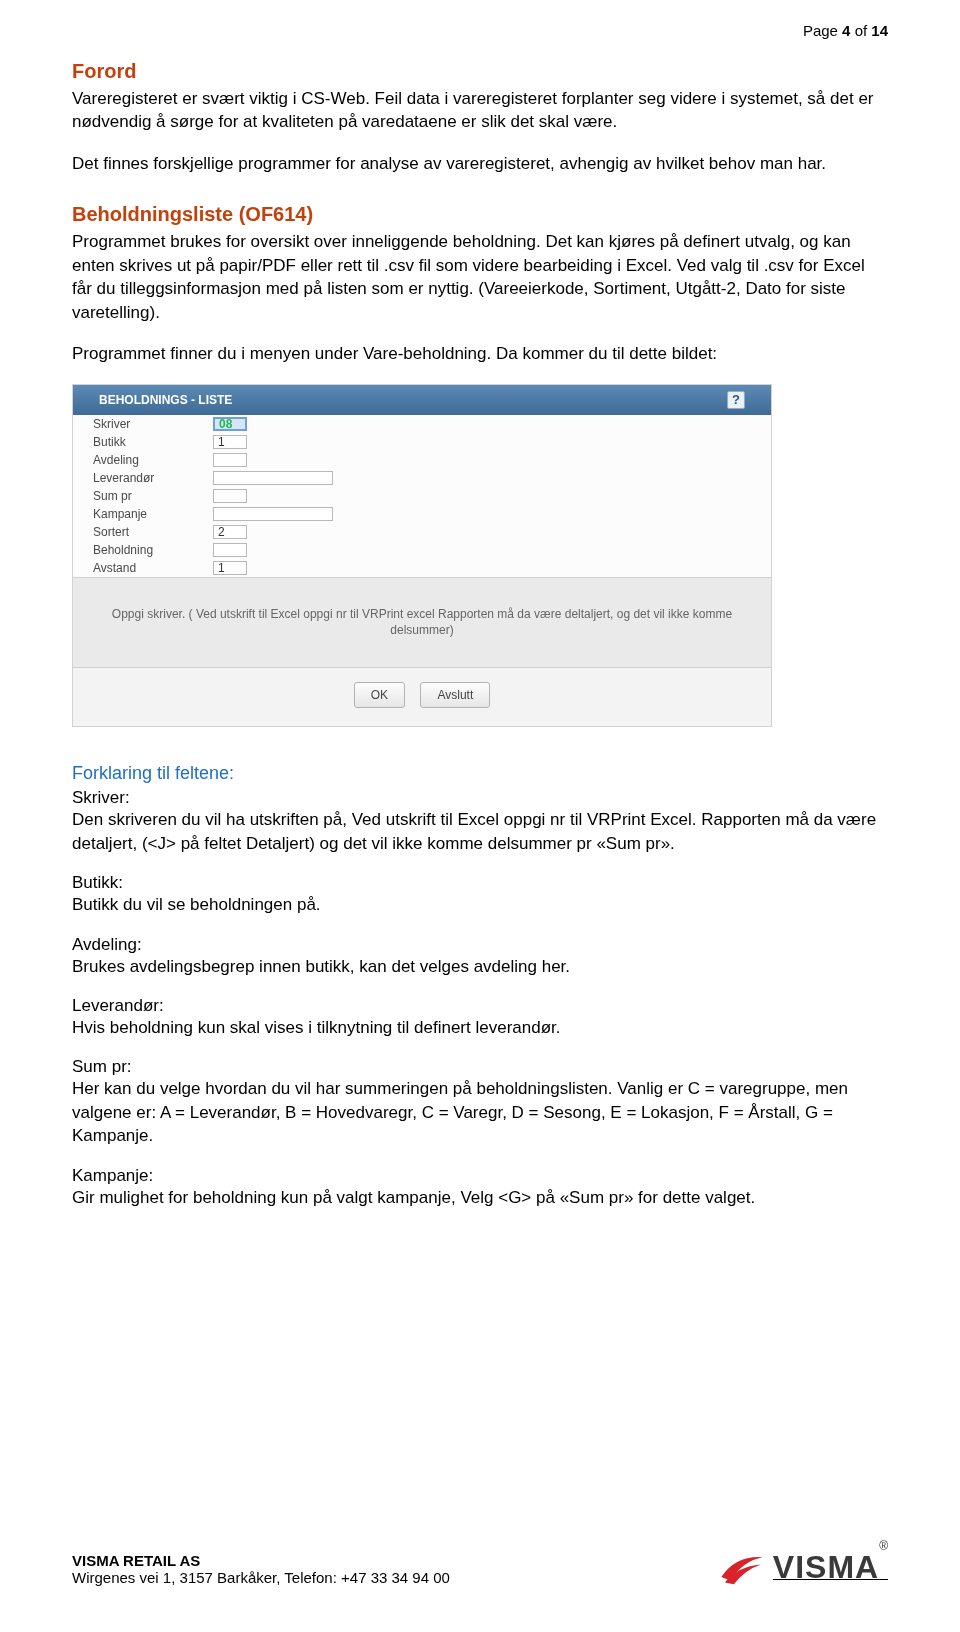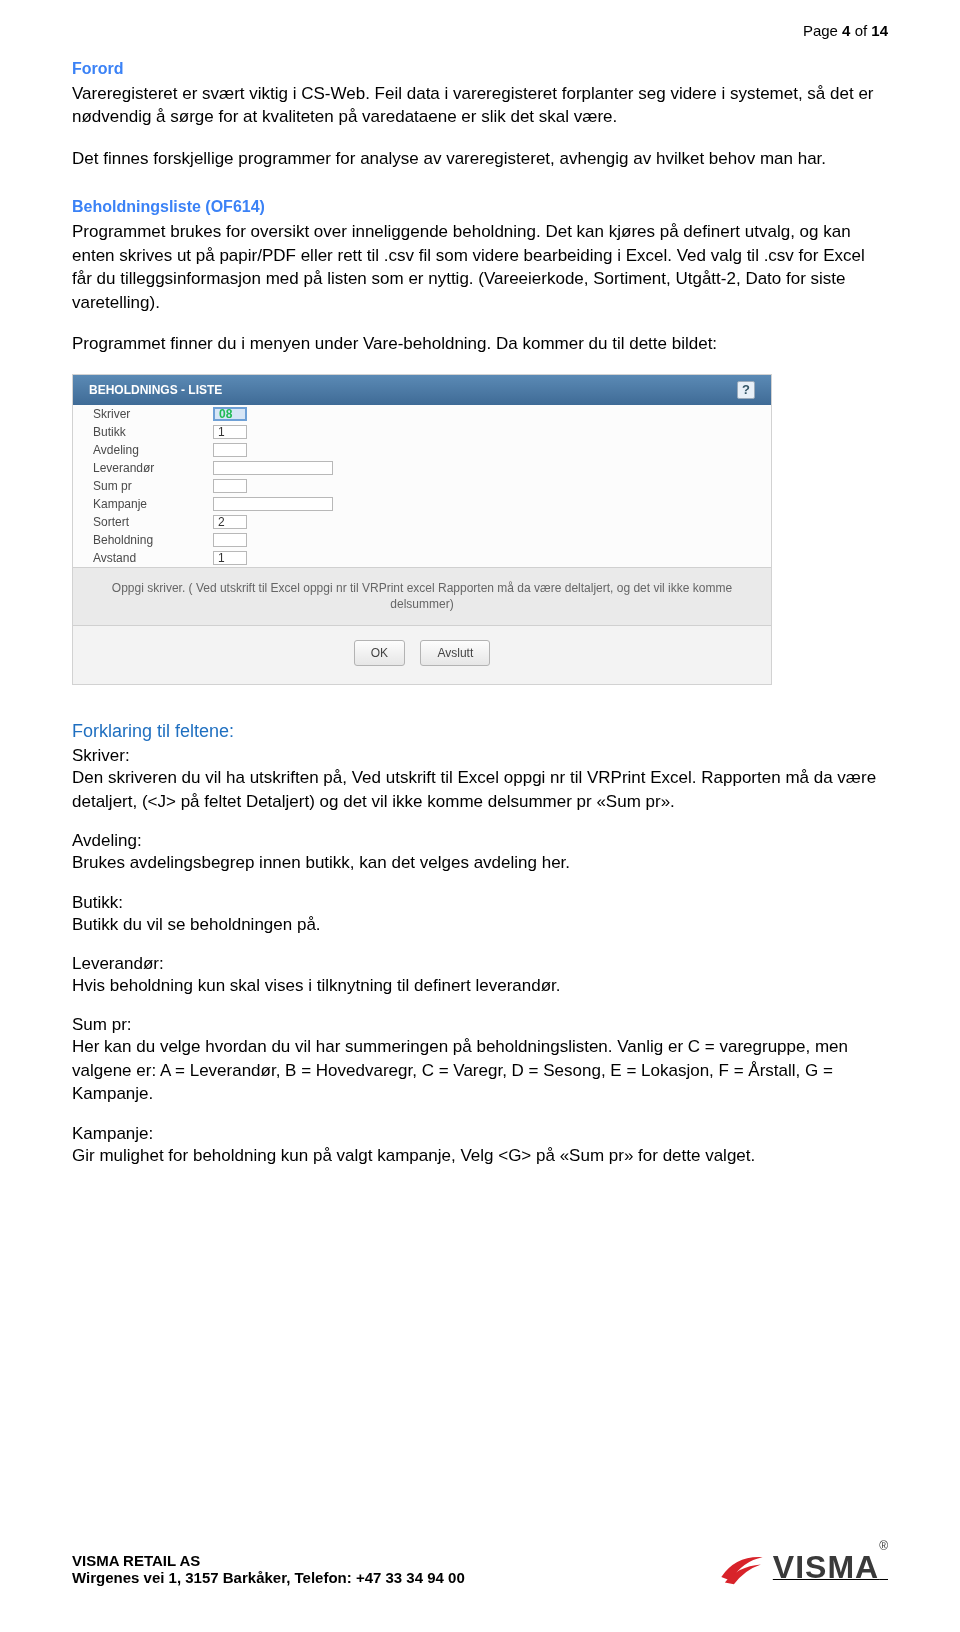--- a/index.html
+++ b/index.html
@@ -15,43 +15,43 @@
   }
   .page-number {
     position: absolute;
     top: 22px;
     right: 72px;
     font-size: 15px;
   }
   .page-number .of { font-weight: normal; }
   .page-number .num { font-weight: bold; }
   h2.blue-heading {
-    color: #3b82f6;
-    font-size: 16px;
+    color: #c2410c;
+    font-size: 20px;
     font-weight: bold;
     margin-top: 28px;
     margin-bottom: 4px;
   }
   p { line-height: 1.38; margin-bottom: 18px; }
   .pad-top { margin-top: 26px; }
   
   .shot {
     width: 700px;
     margin: 12px 0 36px 0;
     border: 1px solid #d2d2d2;
     font-family: Verdana, Arial, sans-serif;
     font-size: 12px;
     color: #5a5a5a;
     background: #fcfcfc;
   }
   .shot .titlebar {
     background: linear-gradient(#5b8ab5, #3f6b96);
     color: #fff;
     font-weight: bold;
-    padding: 6px 16px;
+    padding: 6px 26px;
     display: flex;
     justify-content: space-between;
     align-items: center;
   }
   .shot .help {
     width: 18px; height: 18px;
     background: #e8f0f8;
     color: #356;
     display: flex; align-items: center; justify-content: center;
     font-weight: bold;
@@ -74,21 +74,21 @@
     color: #333;
   }
   .shot .formrow input.w30 { width: 34px; }
   .shot .formrow input.w90 { width: 120px; }
   .shot .formrow input.focus { border: 2px solid #6ea0d6; background: #d7e6f6; color:#2b5; font-weight:bold; }
   .shot .hint {
     background: #eaeaea;
     border-top: 1px solid #d0d0d0;
     border-bottom: 1px solid #d0d0d0;
     text-align: center;
-    padding: 12px 20px;
+    padding: 28px 20px;
     color: #666;
     line-height: 1.4;
   }
   .shot .btnbar {
     text-align: center;
     padding: 14px 0 18px 0;
     background: #f3f3f3;
   }
   .shot .btnbar button {
     background: linear-gradient(#fdfdfd, #e6e6e6);
@@ -116,21 +116,21 @@
     position: absolute;
     bottom: 46px;
     left: 72px;
     right: 72px;
     display: flex;
     justify-content: space-between;
     align-items: flex-end;
     font-size: 15px;
   }
   .footer .company { font-weight: bold; }
-  .footer .addr { font-weight: bold; }
+  .footer .addr { font-weight: normal; }
   .logo {
     display: flex;
     align-items: center;
     gap: 8px;
     text-decoration: underline;
   }
   .logo svg.swoosh { width: 46px; height: 36px; }
   .logo .word {
     font-family: Arial, sans-serif;
     font-size: 32px;
@@ -210,26 +210,26 @@
 </div>
 
 <div class="field-expl">
   <div class="subhead">Forklaring til feltene:</div>
 
   <div class="frow">
     <div class="flabel">Skriver:</div>
     <div class="fdesc">Den skriveren du vil ha utskriften på, Ved utskrift til Excel oppgi nr til VRPrint Excel. Rapporten må da være detaljert, (&lt;J&gt; på feltet Detaljert)  og det vil ikke komme delsummer pr «Sum pr».</div>
   </div>
   <div class="frow">
+    <div class="flabel">Butikk:</div>
+    <div class="fdesc">Butikk du vil se beholdningen på.</div>
+  </div>
+  <div class="frow">
     <div class="flabel">Avdeling:</div>
     <div class="fdesc">Brukes avdelingsbegrep innen butikk, kan det velges avdeling her.</div>
-  </div>
-  <div class="frow">
-    <div class="flabel">Butikk:</div>
-    <div class="fdesc">Butikk du vil se beholdningen på.</div>
   </div>
   <div class="frow">
     <div class="flabel">Leverandør:</div>
     <div class="fdesc">Hvis beholdning kun skal vises i tilknytning til definert leverandør.</div>
   </div>
   <div class="frow">
     <div class="flabel">Sum pr:</div>
     <div class="fdesc">Her kan du velge hvordan du vil har summeringen på beholdningslisten. Vanlig er C = varegruppe, men valgene er: A = Leverandør, B = Hovedvaregr, C = Varegr, D = Sesong, E = Lokasjon, F = Årstall, G = Kampanje.</div>
   </div>
   <div class="frow">

